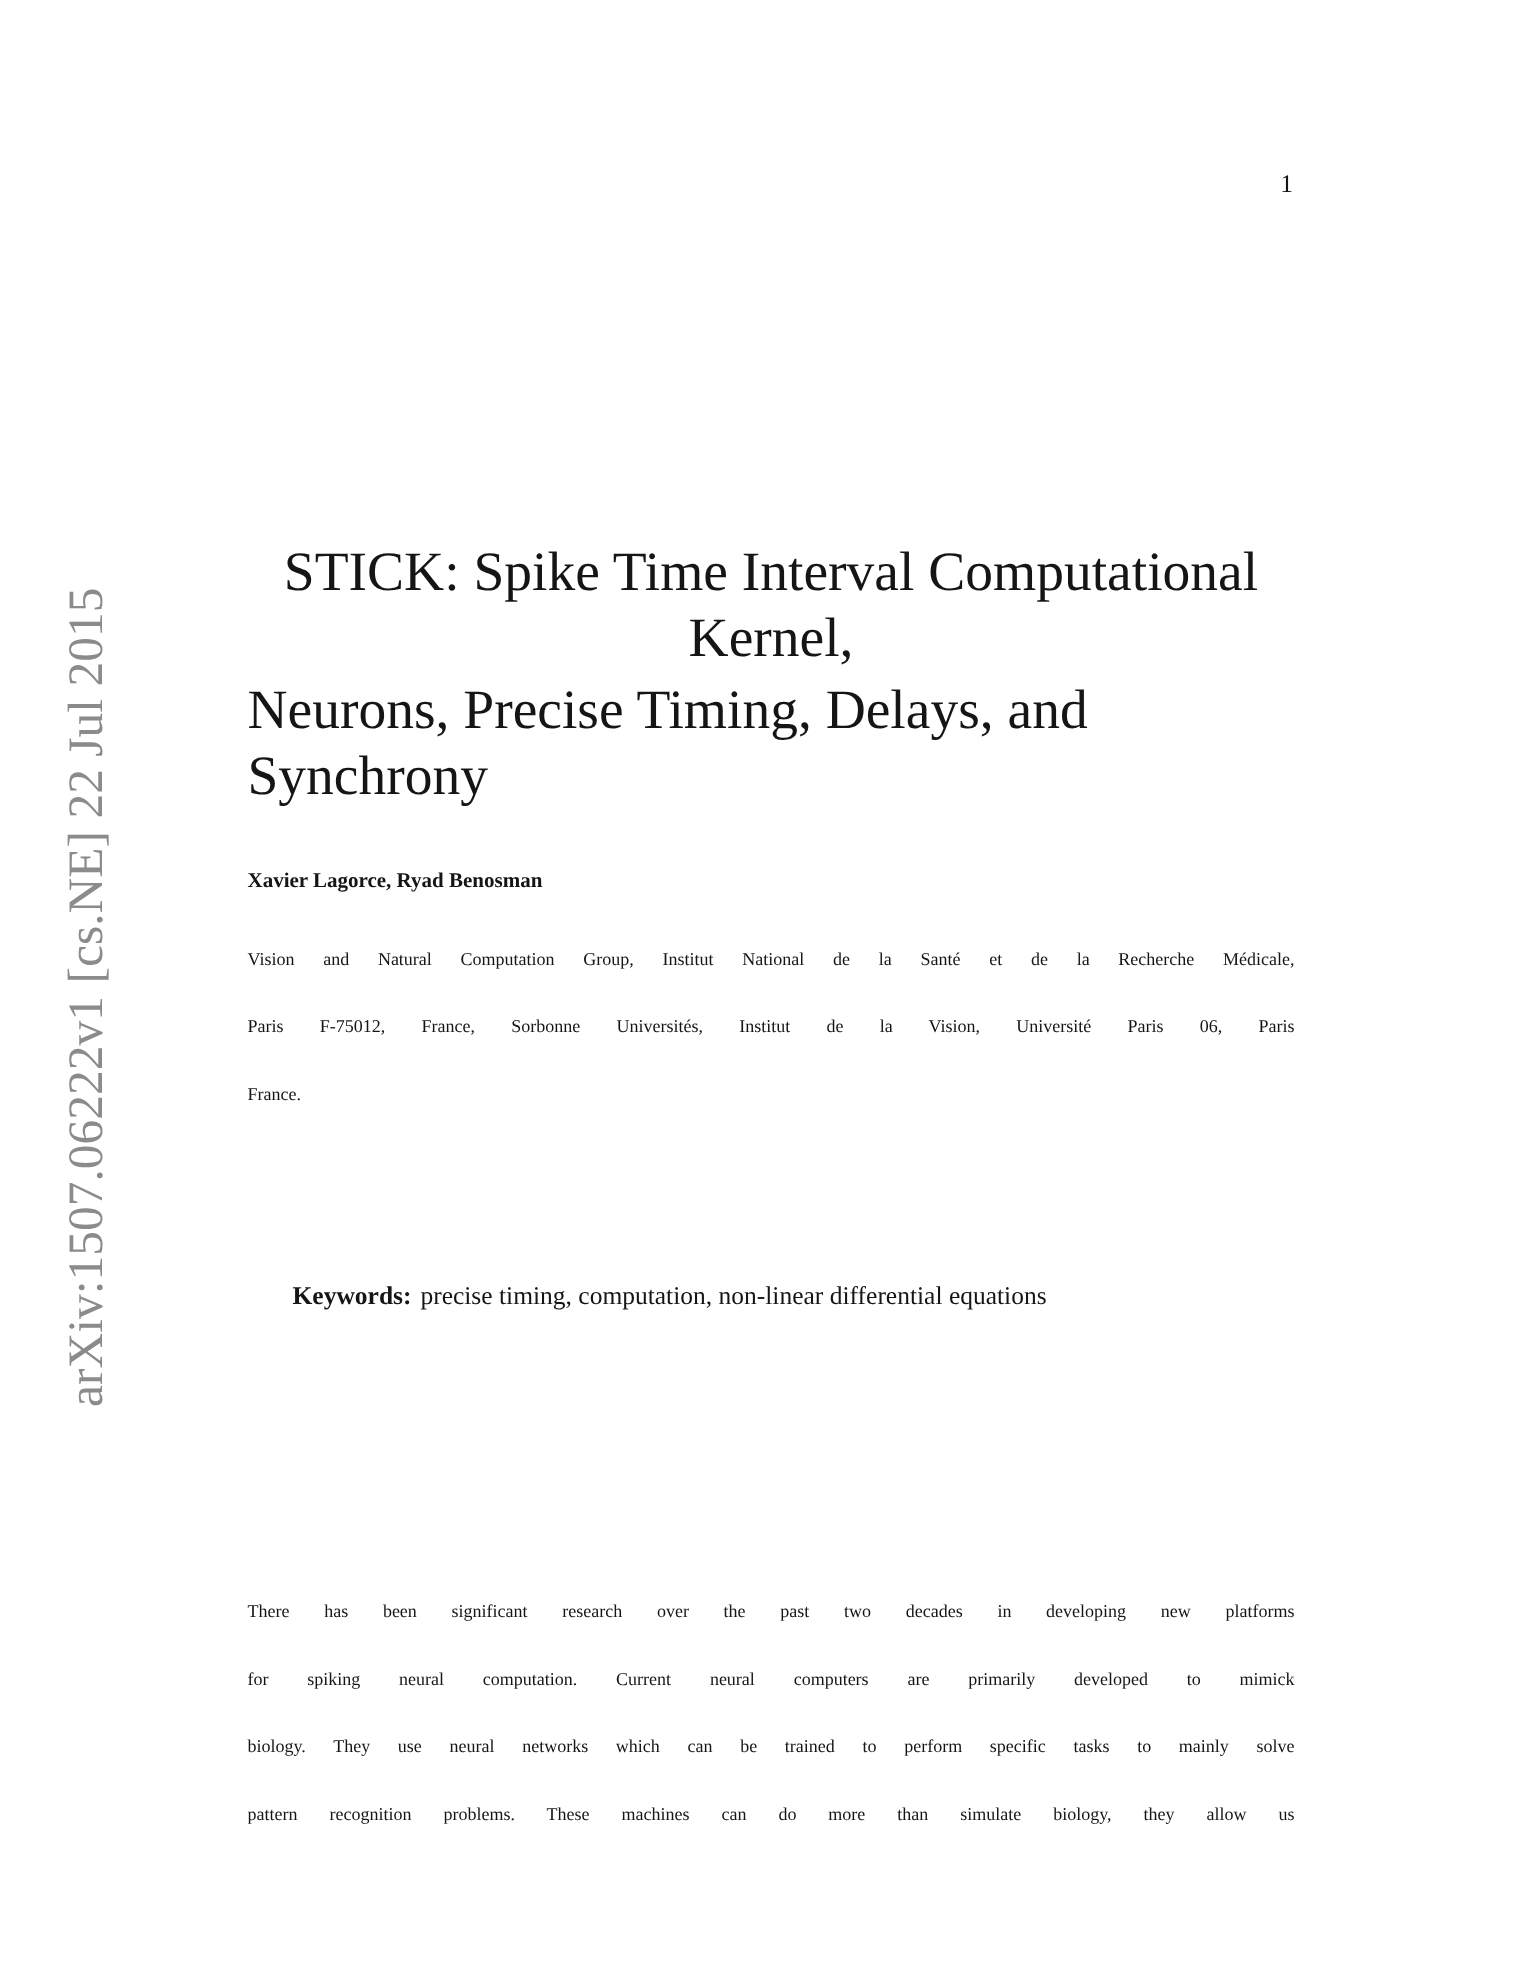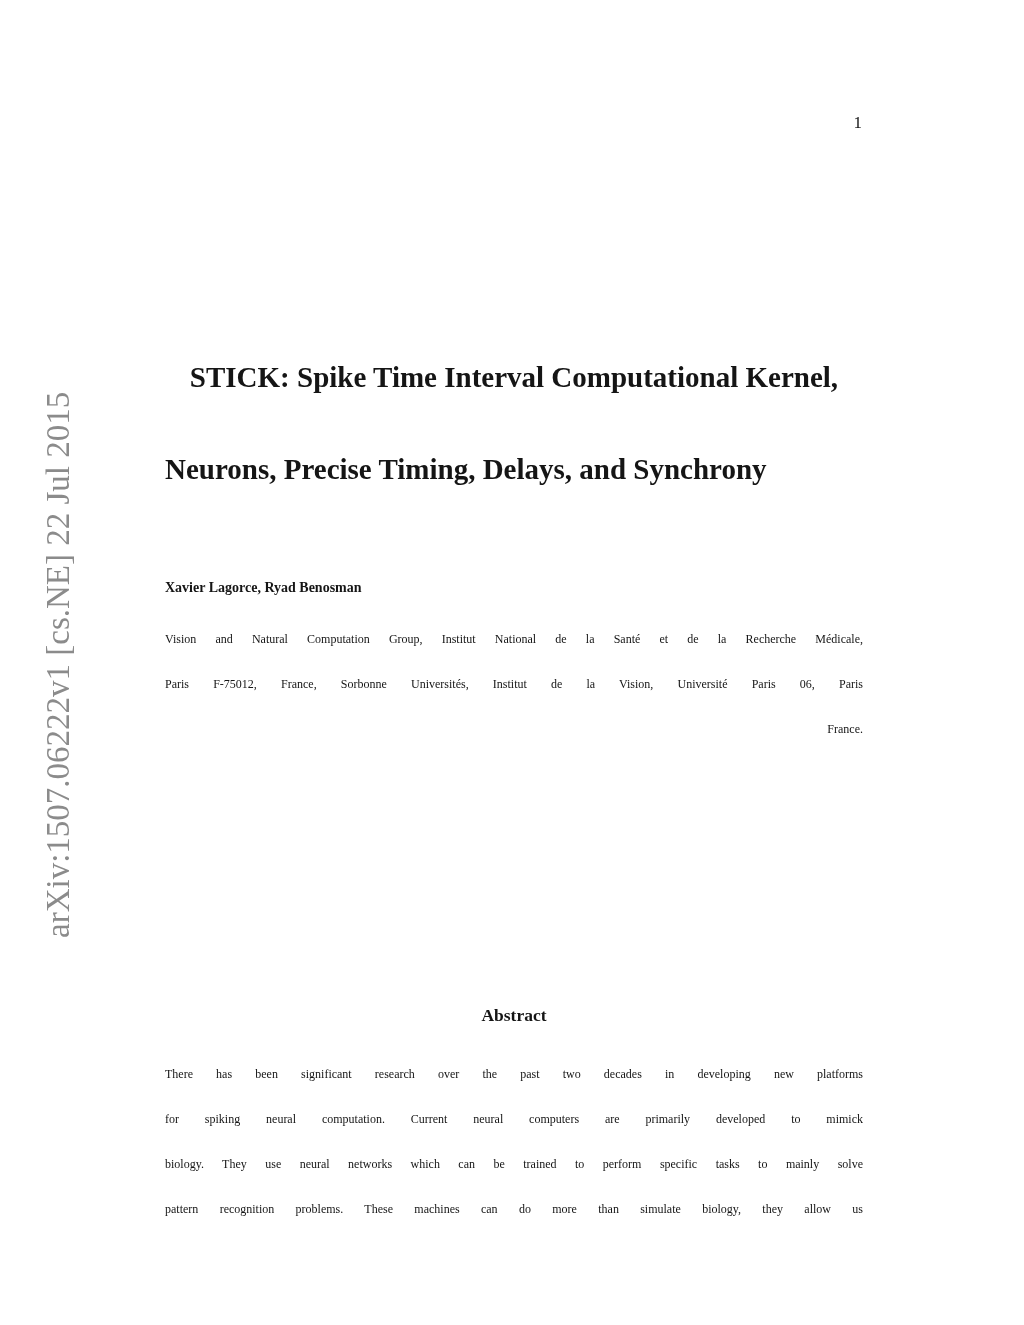--- a/index.html
+++ b/index.html
@@ -36,23 +36,23 @@
     height: 40px;
     line-height: 40px;
     font-size: 33px;
     color: #8b8b8b;
     transform-origin: 0 0;
     transform: rotate(-90deg);
     white-space: nowrap;
   }
 
   .title-line {
-    font-size: 29px;
+    font-size: 37px;
     line-height: 1.2;
-    font-weight: bold;
+    font-weight: normal;
   }
   .title-l1 { top: 360px; text-align: center; }
   .title-l2 { top: 435px; text-align: center; }
   .title-l3 { top: 452px; text-align: left; }
 
   .authors {
     top: 580px;
     font-size: 14px;
     font-weight: bold;
     line-height: 1.2;
@@ -71,21 +71,21 @@
     font-weight: bold;
     text-align: center;
     line-height: 1.2;
   }
   .abstract { top: 1052px; }
 
   .just {
     text-align: justify;
     text-align-last: justify;
   }
-  .last-line { text-align: right; margin-left: 12px; }
+  .last-line { text-align: left; }
 </style>
 </head>
 <body>
 
 <div class="page">
 
   <div class="page-number">1</div>
 
   <div class="arxiv-stamp">arXiv:1507.06222v1 [cs.NE] 22 Jul 2015</div>
 
@@ -93,22 +93,24 @@
   <div class="abs-block title-line title-l3">Neurons, Precise Timing, Delays, and Synchrony</div>
 
   <div class="abs-block authors">Xavier Lagorce, Ryad Benosman</div>
 
   <div class="abs-block affiliation body-text">
     <div class="just">Vision and Natural Computation Group, Institut National de la Santé et de la Recherche Médicale,</div>
     <div class="just">Paris F-75012, France, Sorbonne Universités, Institut de la Vision, Université Paris 06, Paris</div>
     <div class="last-line">France.</div>
   </div>
 
+  <div class="abs-block keywords">
+    <span class="kw-label">Keywords:</span><span>precise timing, computation, non-linear differential equations</span>
+  </div>
 
-  <div class="abs-block abs-heading">Abstract</div>
 
   <div class="abs-block abstract body-text">
     <div class="just">There has been significant research over the past two decades in developing new platforms</div>
     <div class="just">for spiking neural computation.  Current neural computers are primarily developed to mimick</div>
     <div class="just">biology.  They use neural networks which can be trained to perform specific tasks to mainly solve</div>
     <div class="just">pattern recognition problems.  These machines can do more than simulate biology, they allow us</div>
   </div>
 
 </div>
 

